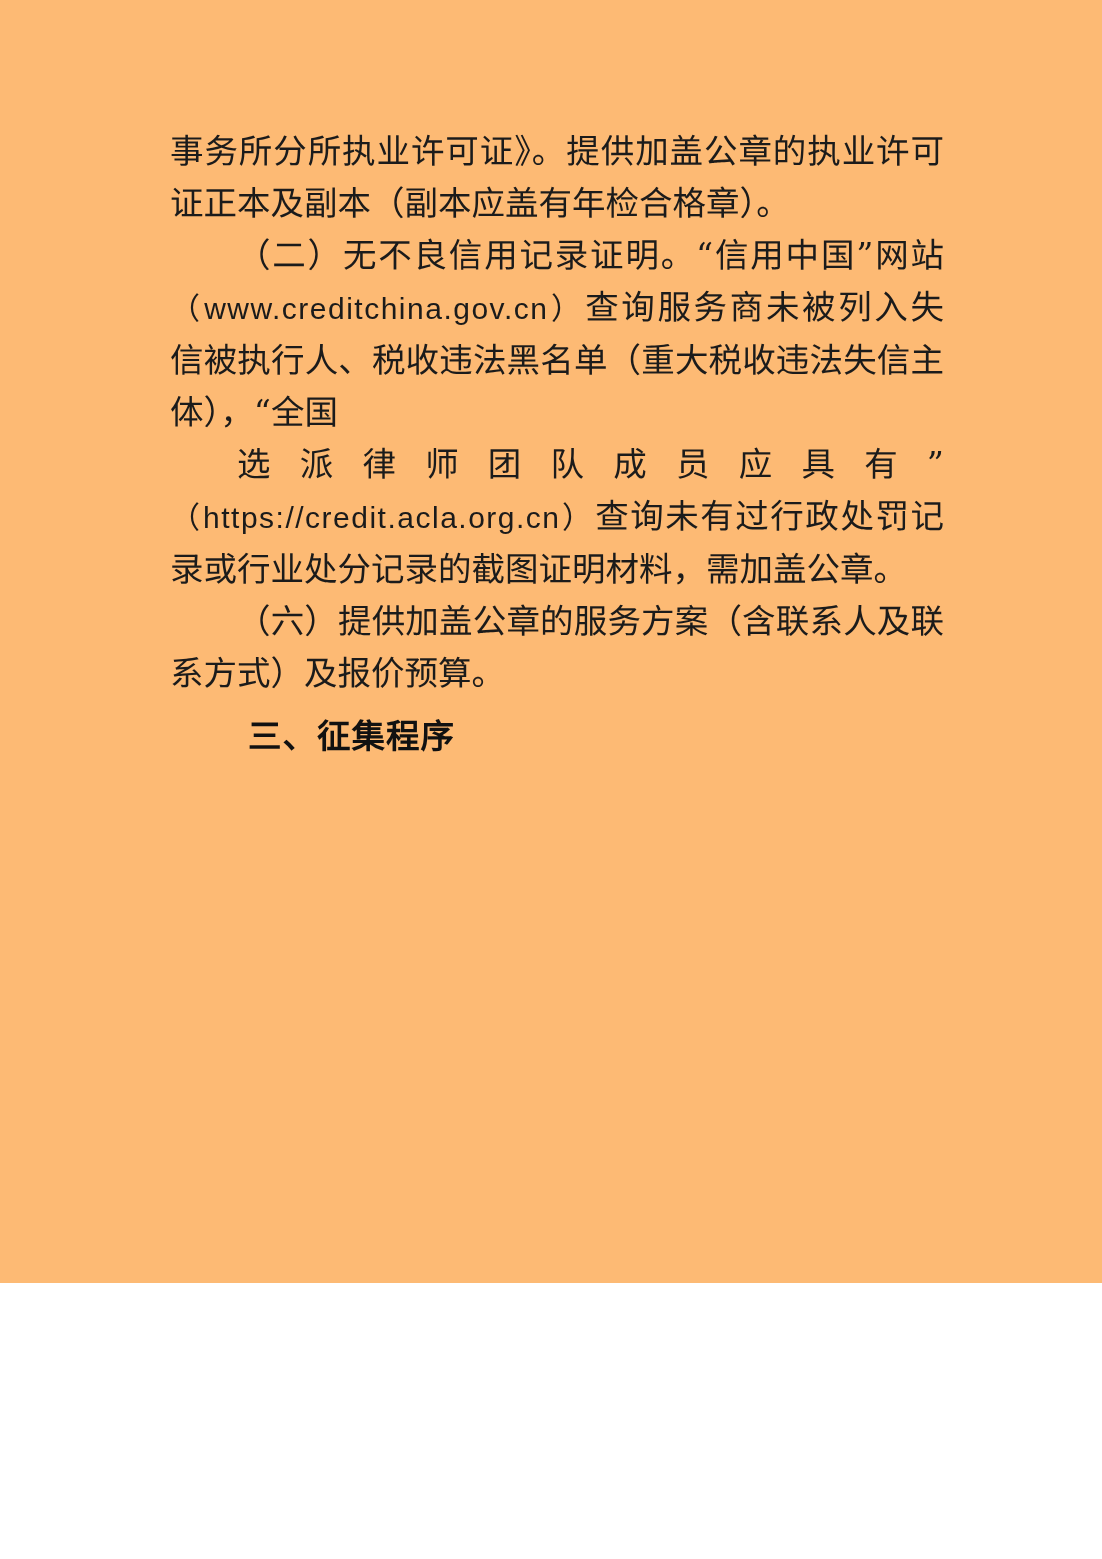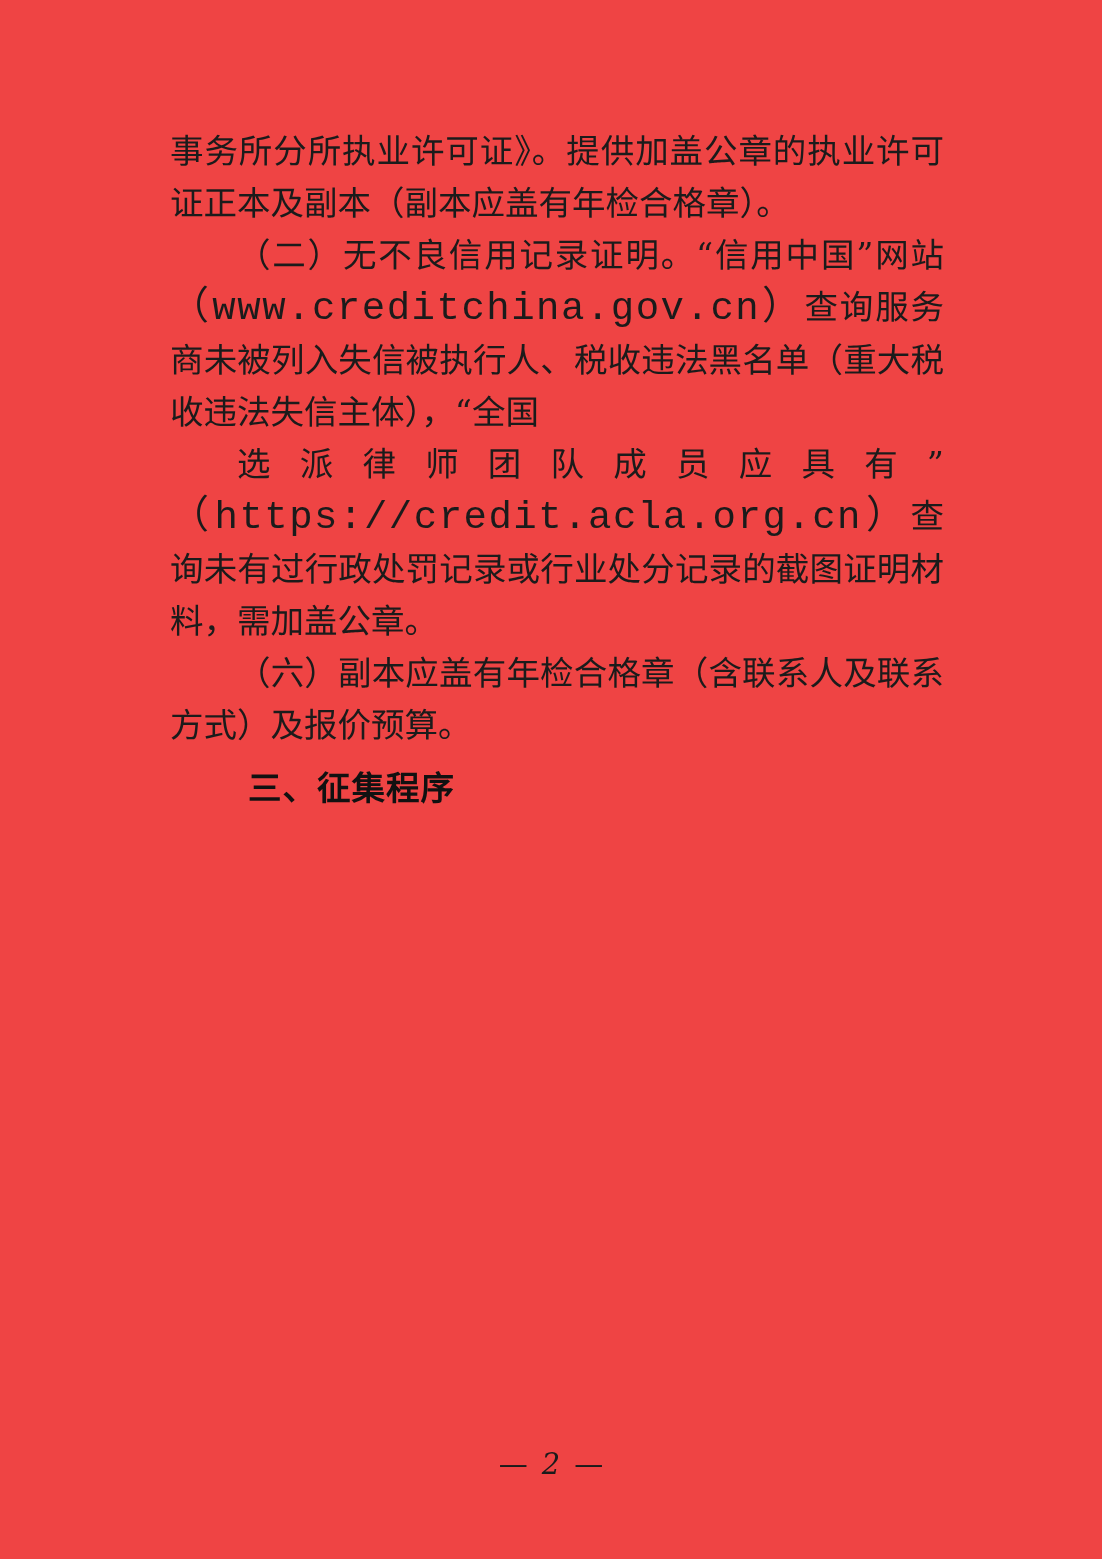--- a/index.html
+++ b/index.html
@@ -4,22 +4,22 @@
 <title>征集公告</title>
 <style>
   html, body {
     margin: 0;
     padding: 0;
     background: #ffffff;
   }
   .page {
     position: relative;
     width: 1102px;
-    height: 1559px;
-    background: #ef4444;
+    height: 1283px;
+    background: #fdba74;
     margin: 0 auto;
     overflow: hidden;
     font-family: "DejaVu Serif", "Liberation Serif", serif;
     color: #1a1a1a;
   }
   .body-area {
     position: absolute;
     left: 170px;
     top: 126px;
     width: 774px;
@@ -46,23 +46,23 @@
   .just-line {
     display: block;
     text-align: justify;
     text-align-last: justify;
     text-justify: inter-character;
     width: 100%;
   }
 
   
   .url {
-    font-family: Liberation Mono, monospace;
+    font-family: Liberation Sans, sans-serif;
     letter-spacing: 1.5px;
-    font-size: 39px;
+    font-size: 30px;
   }
   .digit {
     font-family: "DejaVu Serif", "Liberation Serif", serif;
     padding: 0 2px;
   }
 
   
   .heading {
     font-family: "DejaVu Sans", "Liberation Sans", sans-serif;
     font-weight: bold;
@@ -100,21 +100,21 @@
 
   <div class="body-area">
 
     <p class="para">事务所分所执业许可证》。提供加盖公章的执业许可证正本及副本（副本应盖有年检合格章）。</p>
 
     <p class="para indent"><span>（二）无不良信用记录证明。“信用中国”网站</span><span class="url">（www.creditchina.gov.cn）</span><span>查询服务商未被列入失信被执行人、税收违法黑名单（重大税收违法失信主体），“全国</span><span class="just-line">选派律师团队成员应具有”</span><span class="url">（https://credit.acla.org.cn）</span><span>查询未有过行政处罚记录或行业处分记录的截图证明材料，需加盖公章。</span></p>
 
 
 
 
-    <p class="para indent">（六）副本应盖有年检合格章（含联系人及联系方式）及报价预算。</p>
+    <p class="para indent">（六）提供加盖公章的服务方案（含联系人及联系方式）及报价预算。</p>
 
     <p class="heading">三、征集程序</p>
 
   </div>
 
   <div class="footer">
     <span class="dash">—</span><span class="pg-num">2</span><span class="dash">—</span>
   </div>
 
 </div>

